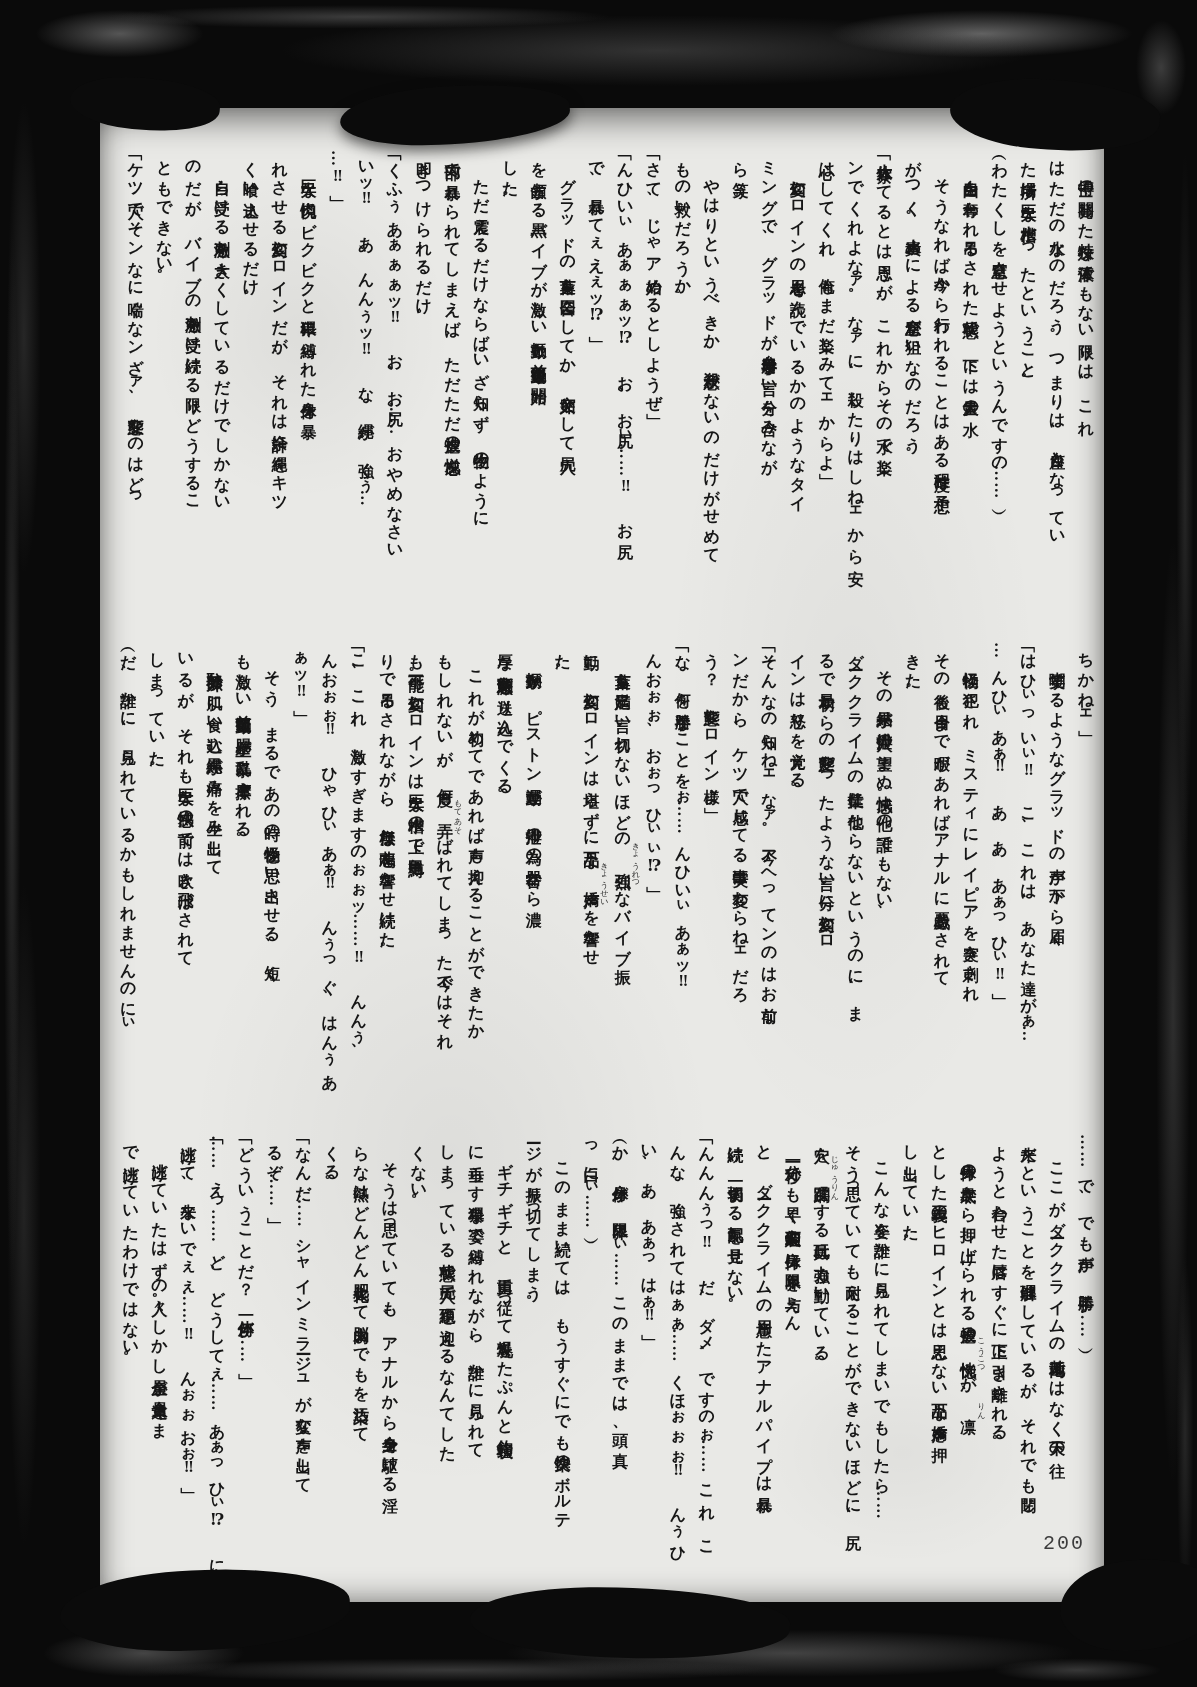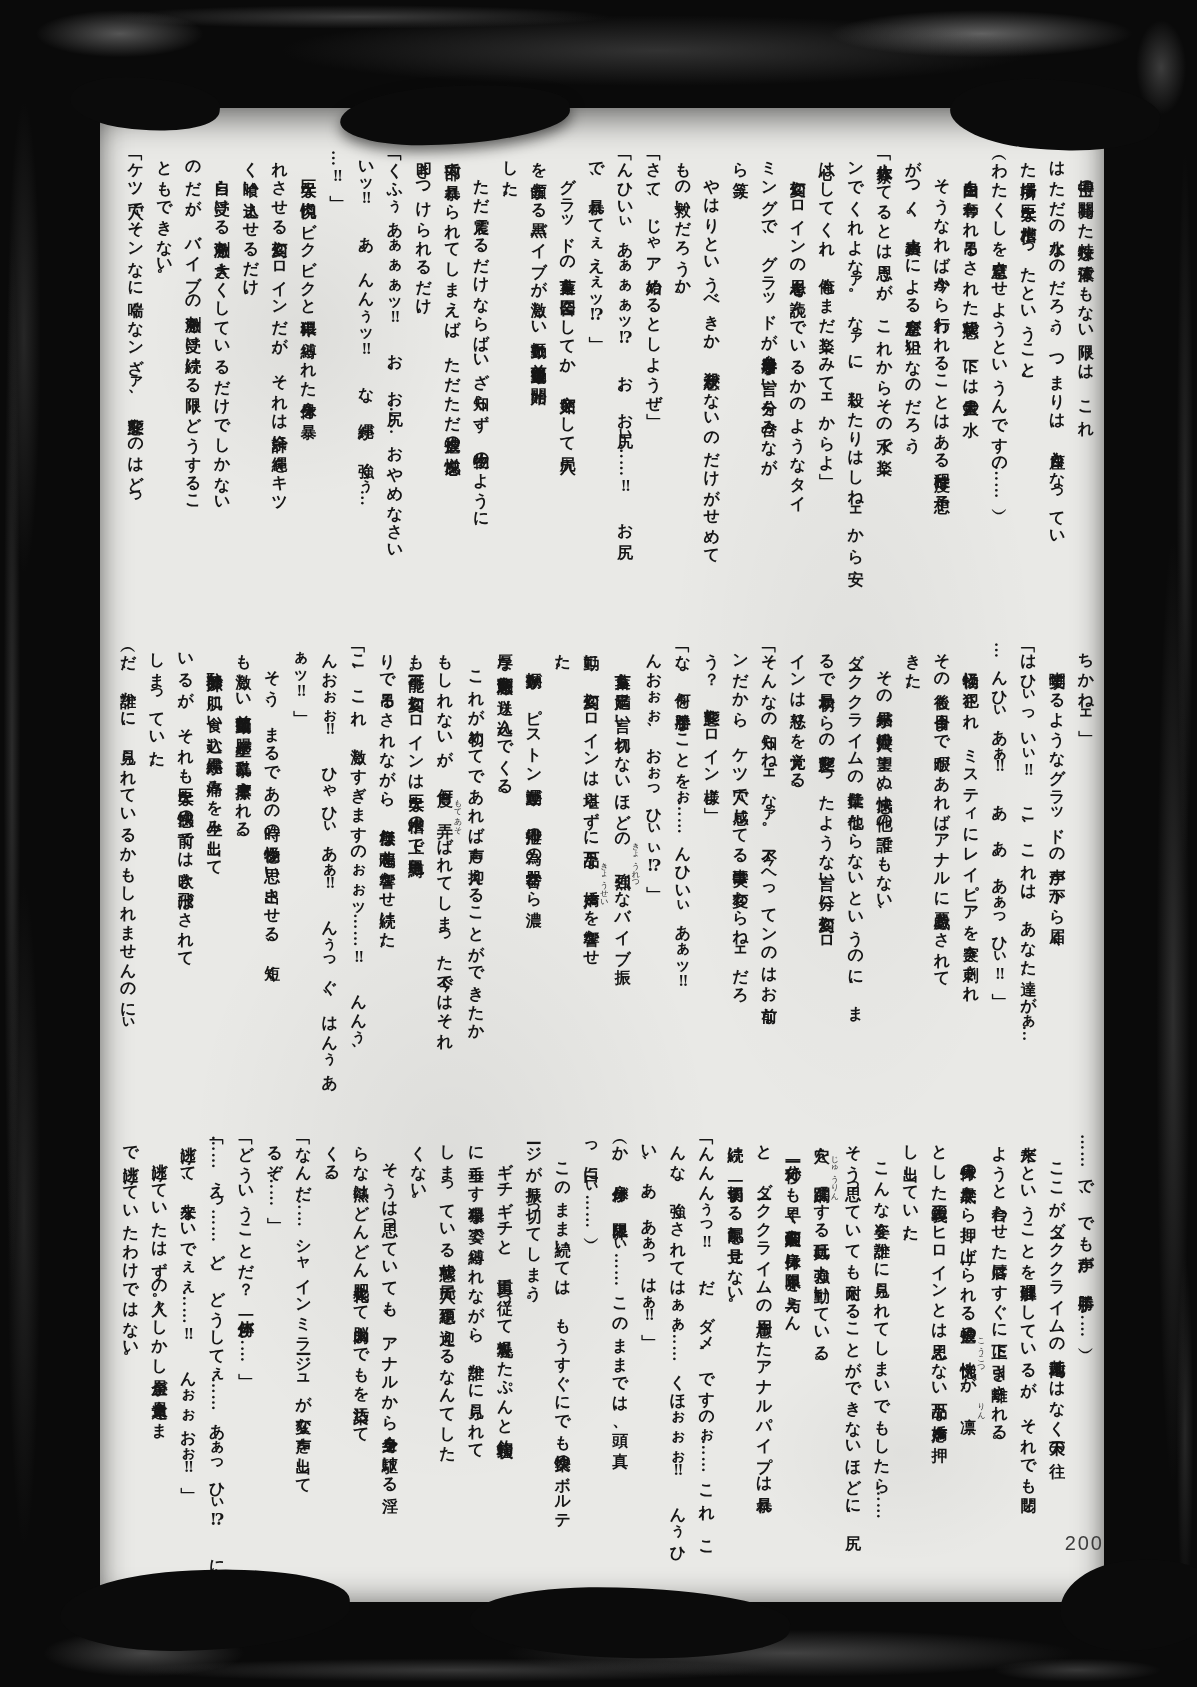--- a/index.html
+++ b/index.html
@@ -60,22 +60,22 @@
     overflow:visible;
   }
   .band p{margin:0;padding:0;white-space:nowrap;}
   .band ruby{ruby-align:center;}
   .band rt{font-size:8px;letter-spacing:0;font-weight:400;color:#2a2a2a;}
   .band.t0{top:42px;}
   .band.t1{top:534px;}
   .band.t2{top:1026px;}
   .page-number{
     position:absolute;left:924px;top:1424px;width:80px;
-    font-size:20px;color:#3c3c3c;letter-spacing:2px;text-align:right;
-    font-family:Liberation Sans, sans-serif;
+    font-size:20px;color:#3c3c3c;letter-spacing:2px;text-align:center;
+    font-family:Liberation Mono, monospace;
   }
 </style>
 </head>
 <body>
 
 <div class="scan">
   <div class="frame-texture"></div>
   <div class="paper">
     <div class="band t0">
         <p>　博士の開発した特殊な液体でもない限りは、これ</p>

